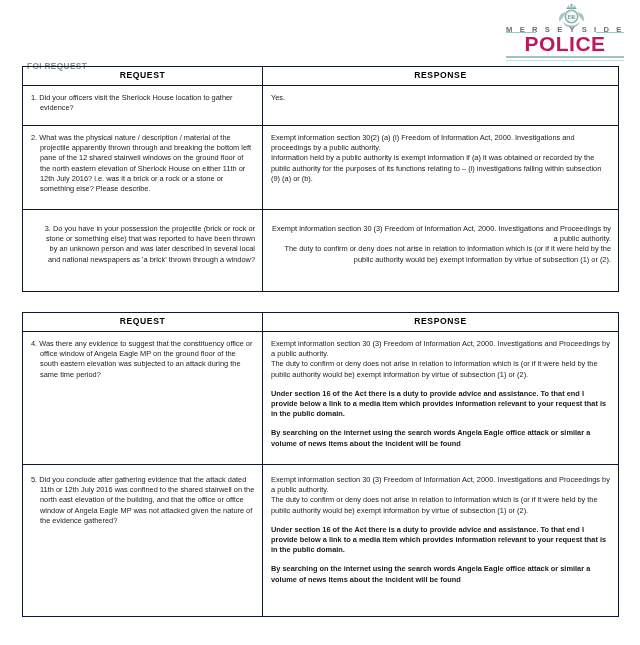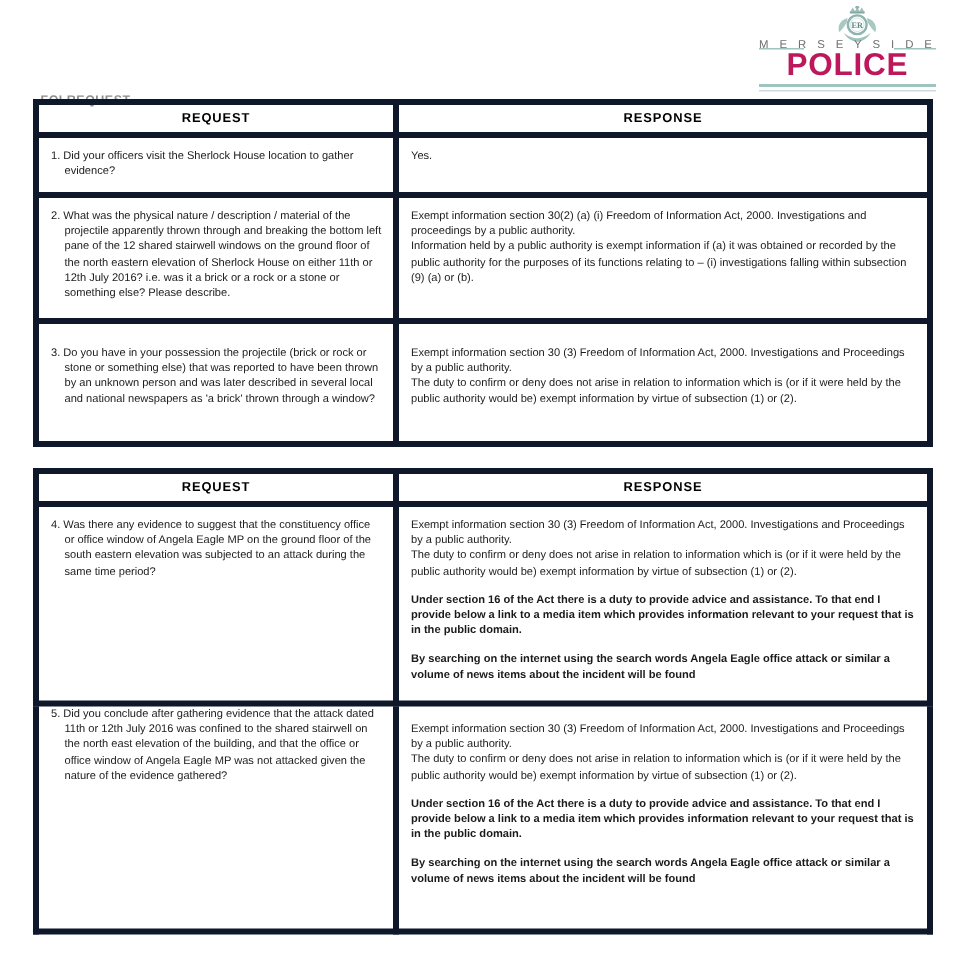--- a/index.html
+++ b/index.html
@@ -75,21 +75,21 @@
   .rule-c { left: 0px;  top: 52px;   width: 118px; height: 1.6px; }
   .rule-d { left: 0px;  top: 55.5px; width: 118px; height: 1.2px; background:#c9dedb; }
   .logo-merseyside {
     position: absolute;
     left: 0; top: 21px;
     width: 118px;
     text-align: left;
     font-size: 7.6px;
     letter-spacing: 2.6px;
     color: #6f6f6f;
-    font-weight: normal;
+    font-weight: bold;
   }
   .logo-police {
     position: absolute;
     left: 0; top: 29px;
     width: 118px;
     text-align: center;
     font-size: 21px;
     line-height: 22px;
     letter-spacing: 0.5px;
     font-weight: bold;
@@ -98,21 +98,21 @@
 
   
   .foi-table {
     position: absolute;
     border-collapse: collapse;
     table-layout: fixed;
     width: 596px;
     left: 22px;
   }
   .foi-table th, .foi-table td {
-    border: 4px solid #0f172a;
+    border: 1px solid #0f172a;
     vertical-align: top;
     padding: 0;
   }
   .col-req   { width: 240px; }
   .col-resp  { width: 356px; }
 
   th.hdr-cell {
     text-align: center;
     font-size: 8.6px;
     font-weight: bold;
@@ -141,21 +141,21 @@
     text-indent: -9px;
   }
 
   
   #table-1 { top: 66px; }
   #table-2 { top: 312px; }
 
   
   .r1 { height: 40px; margin-top: 42px; }
   .r2 { height: 84px; }
-  .r3 { height: 82px; }
+  .r3 { height: 82px; text-align: right; }
   .r4 { height: 133px; }
   .r5 { height: 152px; }
 </style>
 </head>
 <body>
 
 <div class="page">
 
   <div class="header-band">
 
@@ -260,21 +260,21 @@
         </td>
         <td class="cell">
           <p>Exempt information section 30 (3) Freedom of Information Act, 2000. Investigations and Proceedings by a public authority.</p>
           <p>The duty to confirm or deny does not arise in relation to information which is (or if it were held by the public authority would be) exempt information by virtue of subsection (1) or (2).</p>
           <p class="gap">Under section 16 of the Act there is a duty to provide advice and assistance. To that end I provide below a link to a media item which provides information relevant to your request that is in the public domain.</p>
           <p class="gap">By searching on the internet using the search words Angela Eagle office attack or similar a volume of news items about the incident will be found</p>
         </td>
       </tr>
 
       <tr class="r5">
-        <td class="cell" style="padding-top:0;">
+        <td class="cell" style="padding-top:10px;">
           <p>
               <span class="q-indent">5.  Did you conclude after gathering evidence that the attack dated 11th or 12th July 2016 was confined to the shared stairwell on the north east elevation of the building, and that the office or office window of Angela Eagle MP was not attacked given the nature of the evidence gathered?</span>
             </p>
         </td>
         <td class="cell" style="padding-top:10px;">
           <p>Exempt information section 30 (3) Freedom of Information Act, 2000. Investigations and Proceedings by a public authority.</p>
           <p>The duty to confirm or deny does not arise in relation to information which is (or if it were held by the public authority would be) exempt information by virtue of subsection (1) or (2).</p>
           <p class="gap">Under section 16 of the Act there is a duty to provide advice and assistance. To that end I provide below a link to a media item which provides information relevant to your request that is in the public domain.</p>
           <p class="gap">By searching on the internet using the search words Angela Eagle office attack or similar a volume of news items about the incident will be found</p>
         </td>

